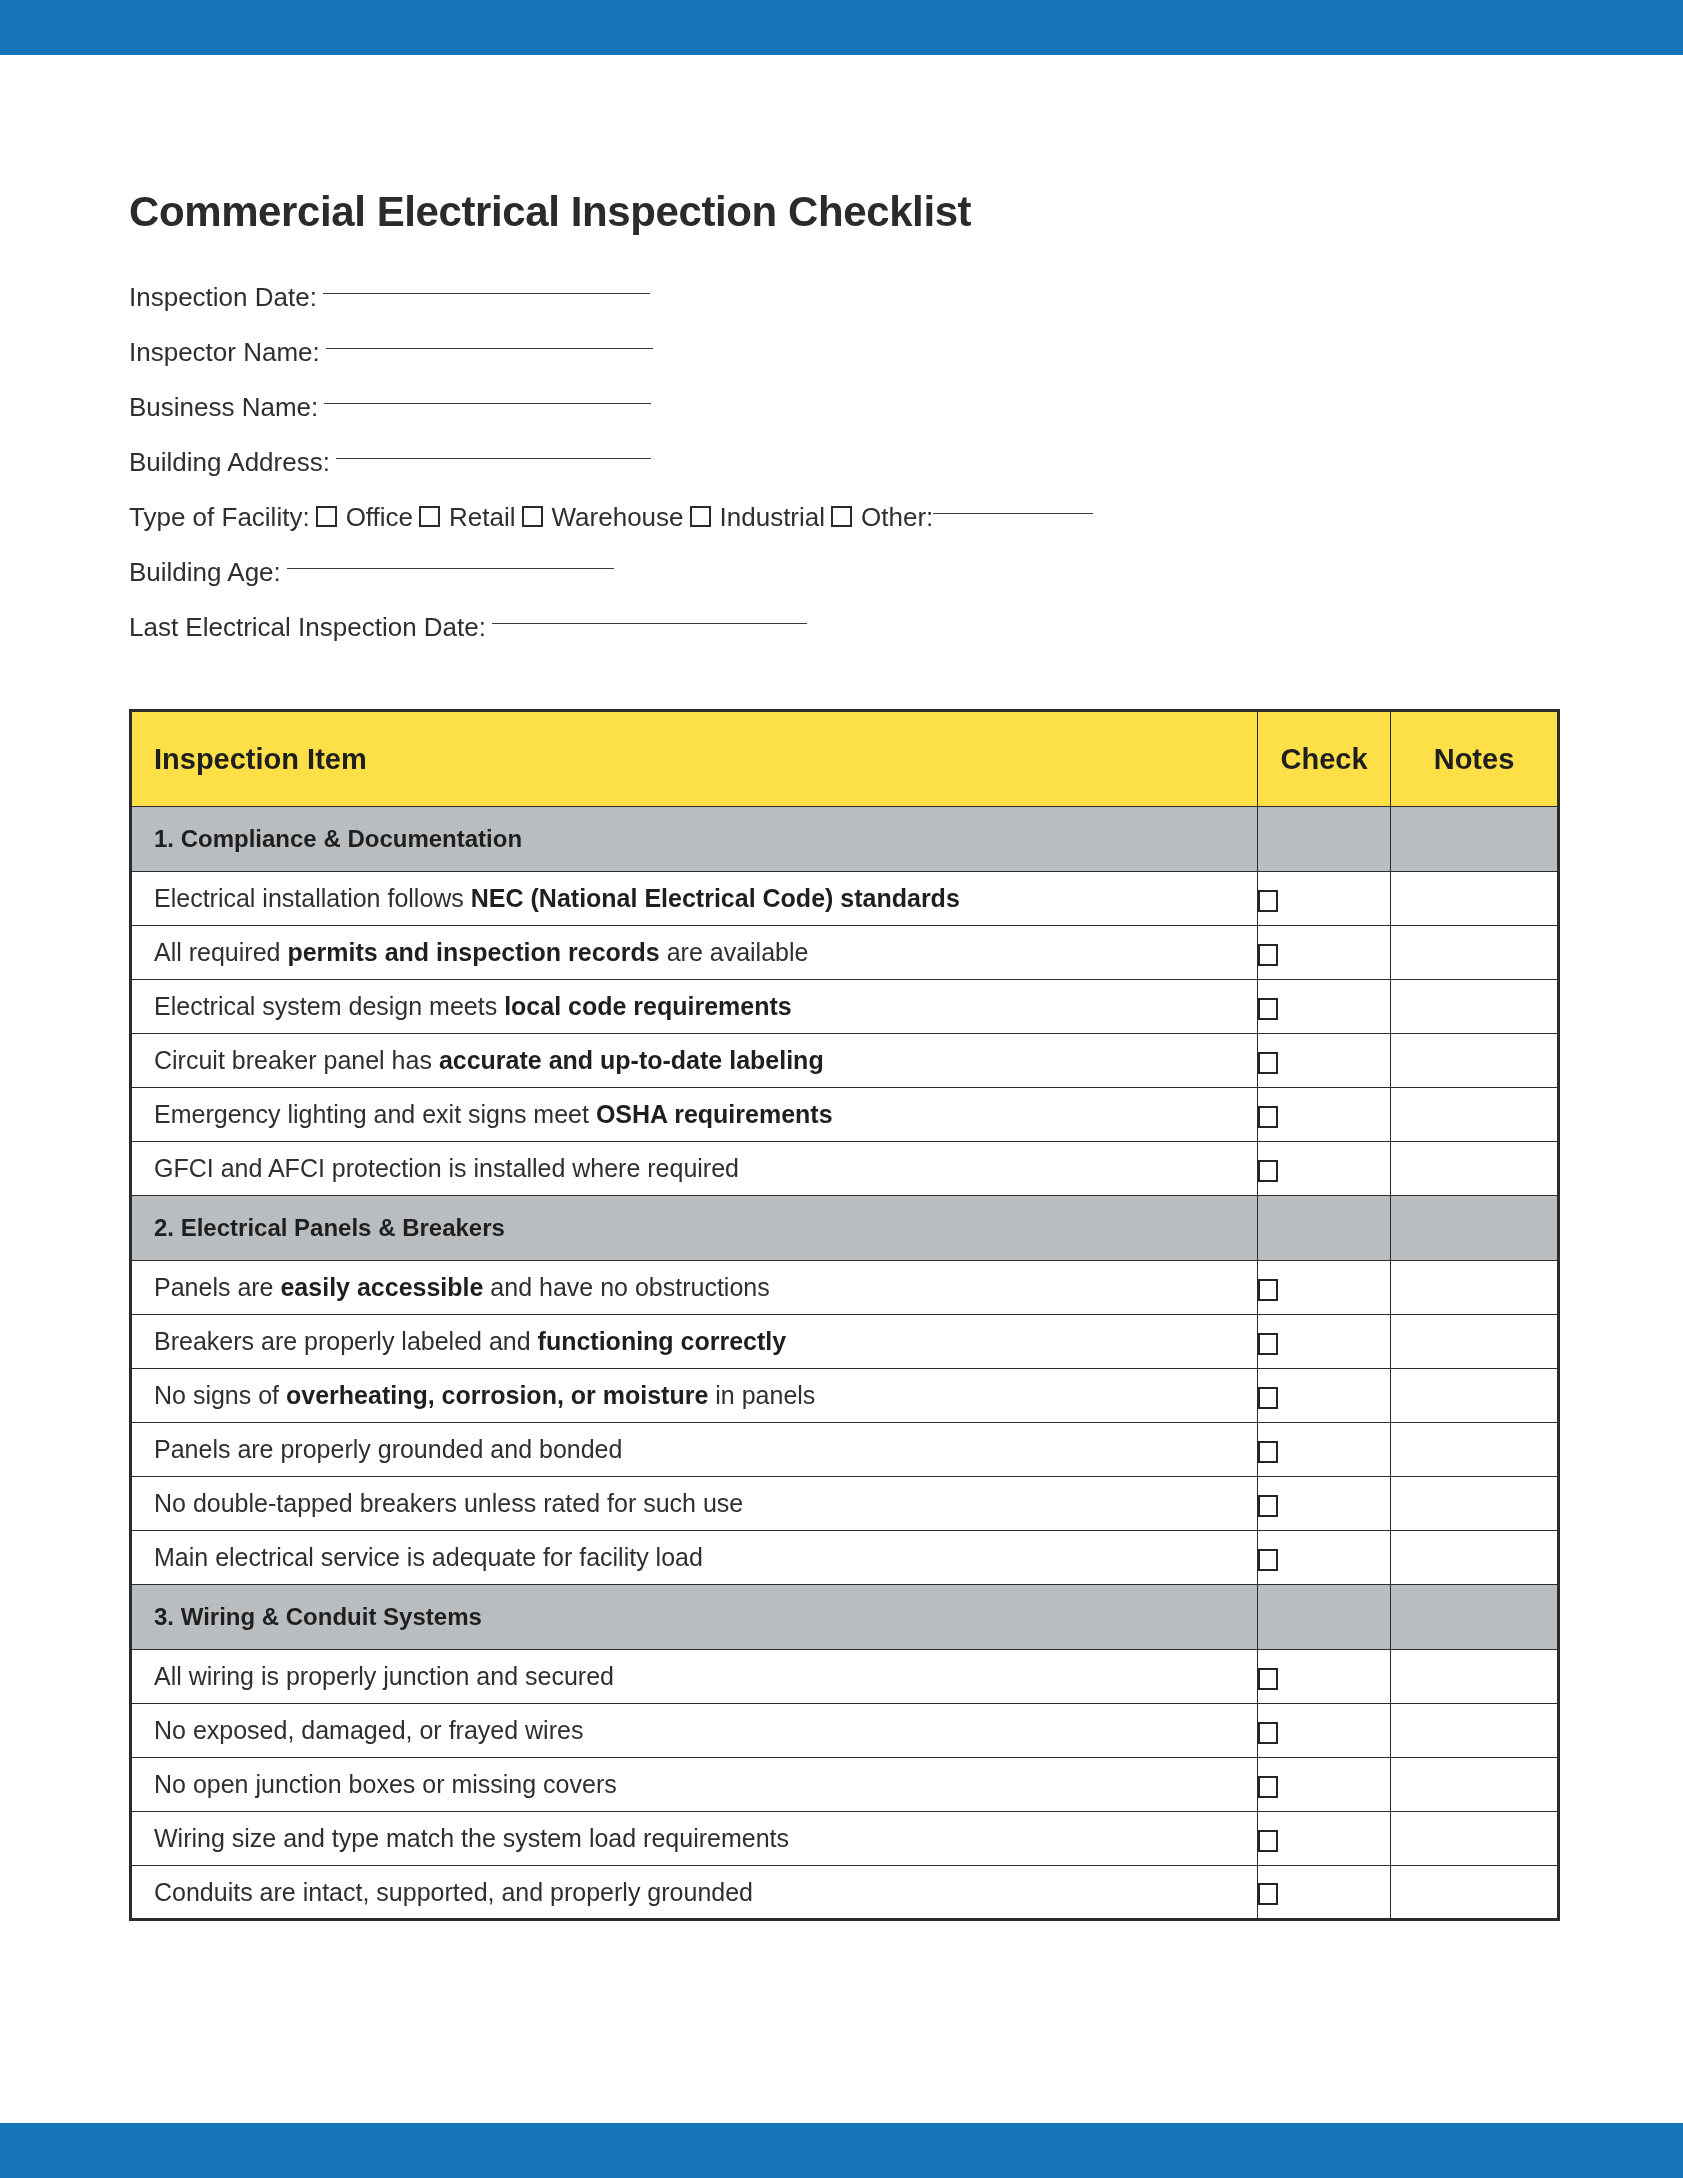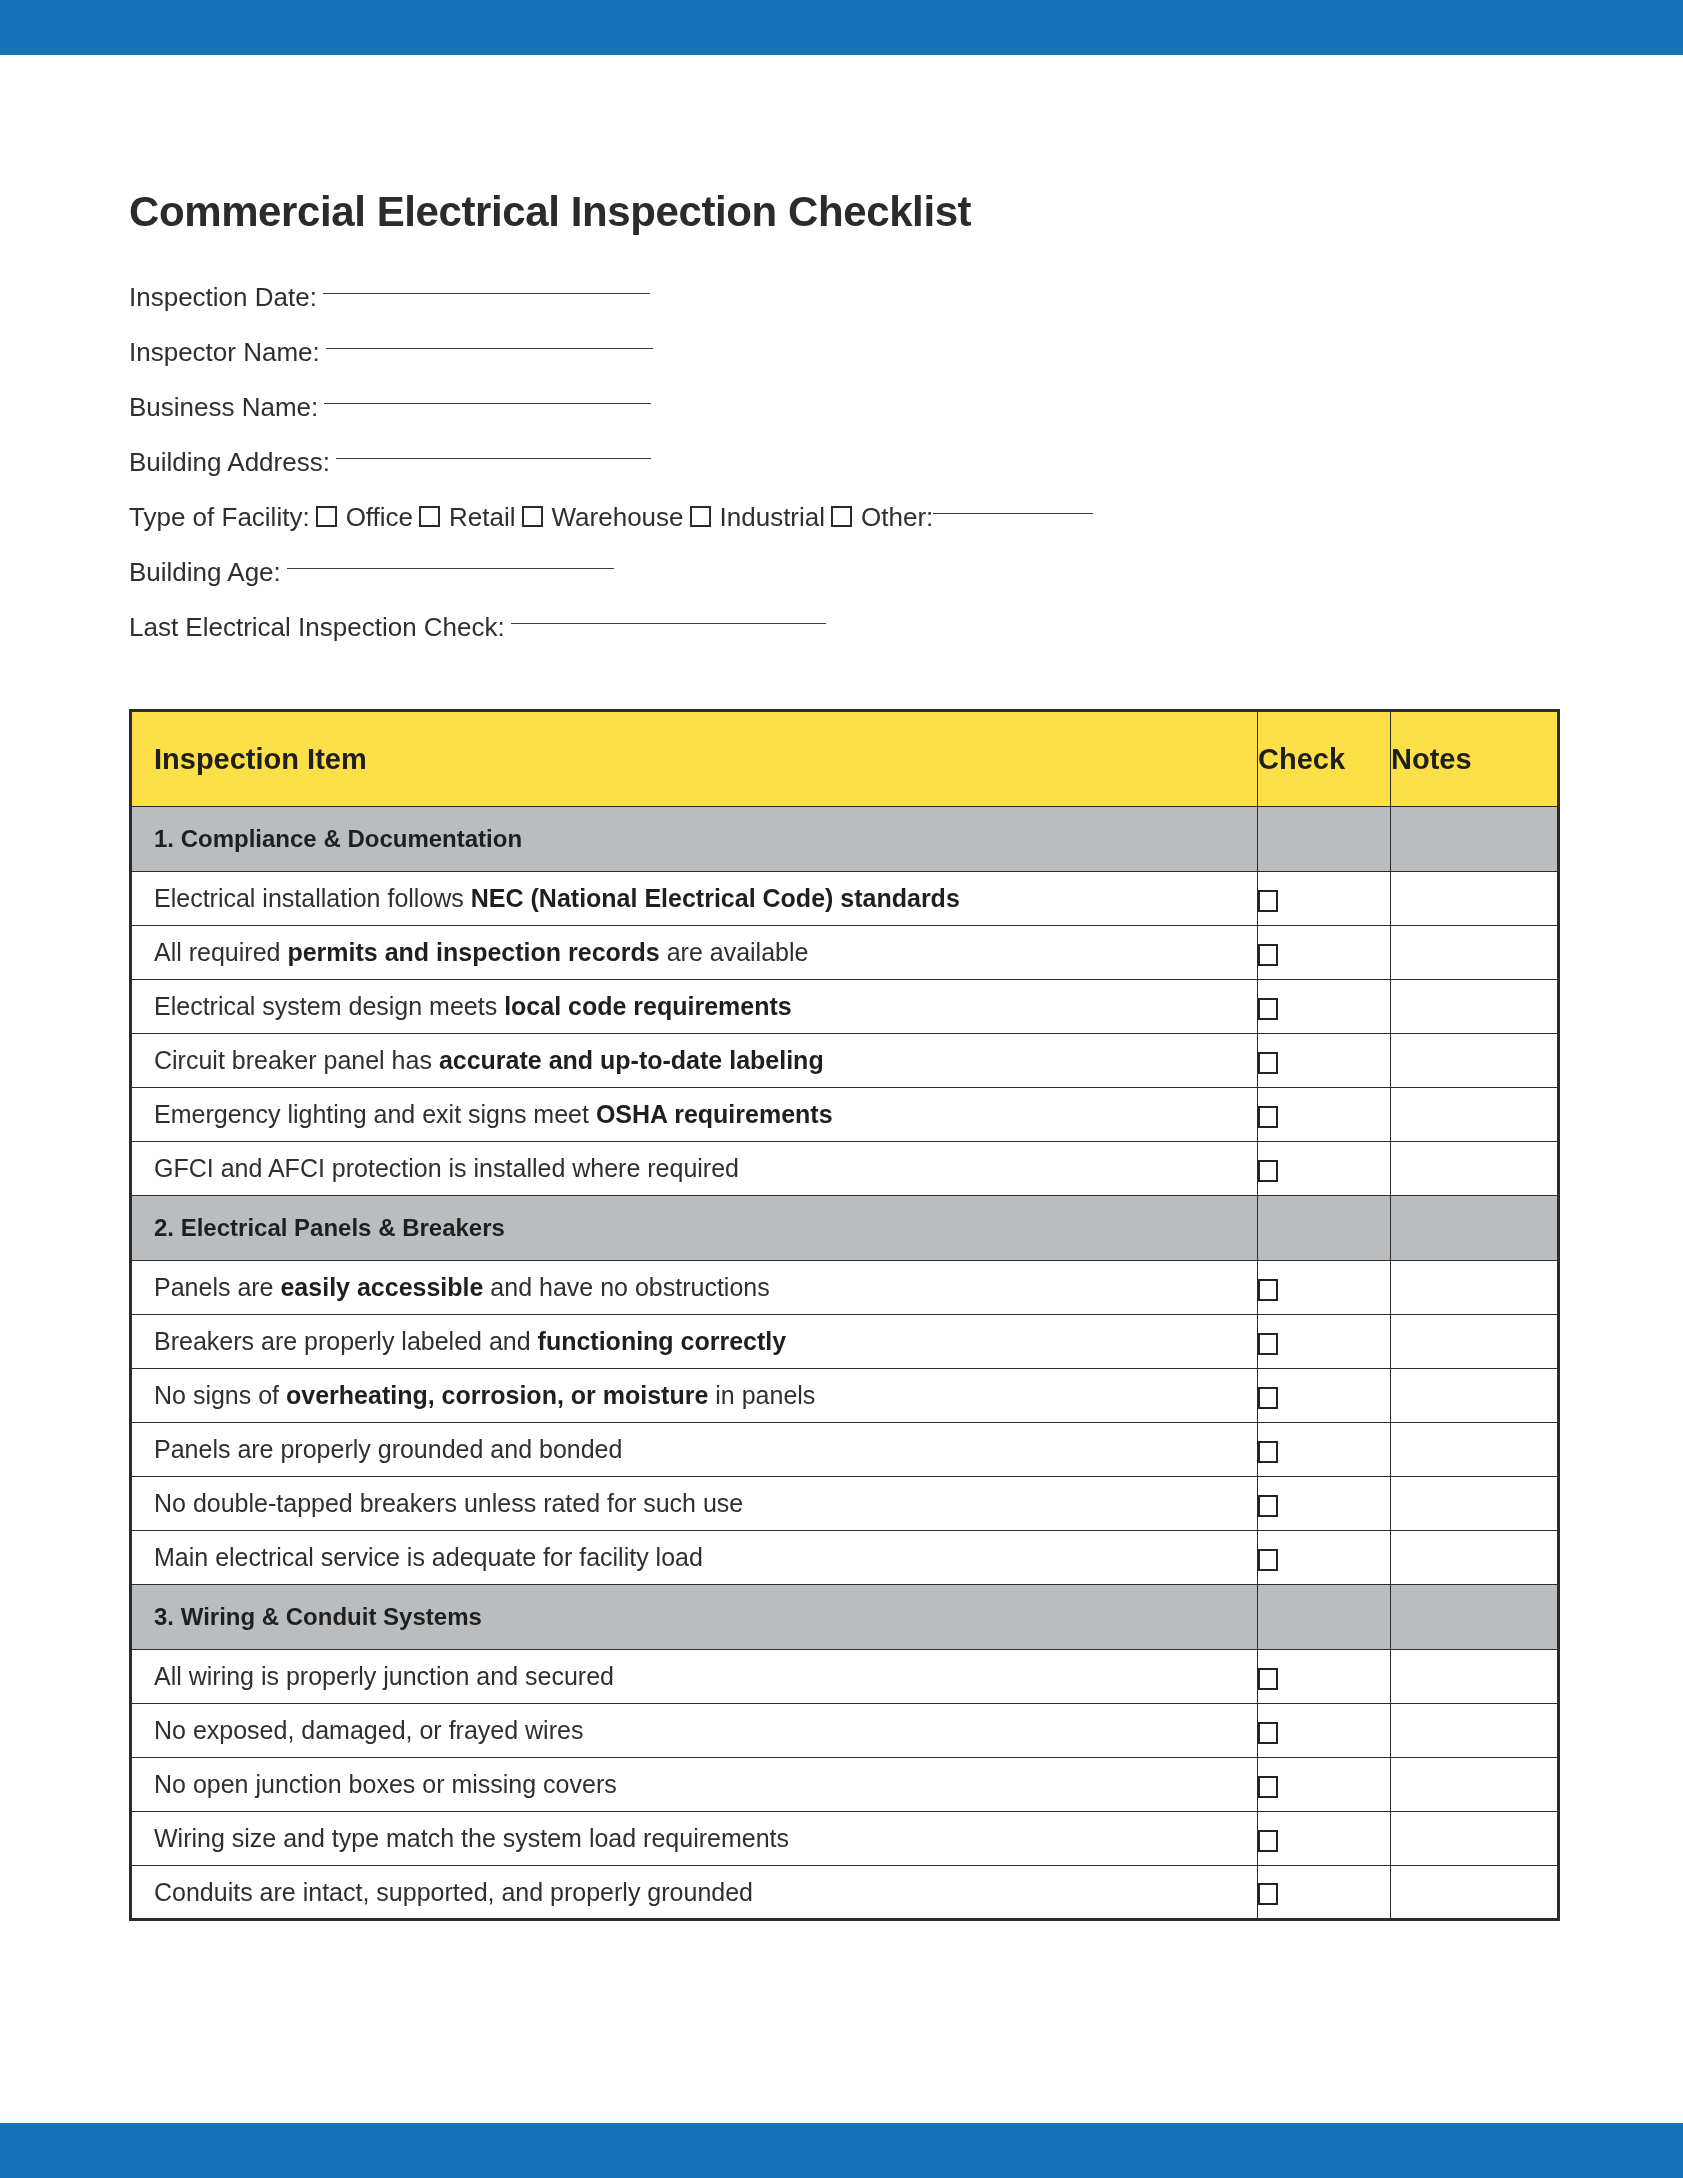--- a/index.html
+++ b/index.html
@@ -107,21 +107,21 @@
   col.c-check { width: 133px; }
   col.c-notes { width: 168px; }
 
   .hdr-row th {
     height: 96px;
     font-size: 29px;
     font-weight: bold;
     color: #1f1f1f;
     background: #fde047;
   }
-  .hdr-row th.ctr { padding: 0; }
+  .hdr-row th.ctr { text-align: center; padding: 0; }
 
   .sec-row td {
     height: 65px;
     background: #b9bdc0;
     font-size: 24px;
     font-weight: bold;
     color: #1f1f1f;
     margin-left: 32px;
   }
 
@@ -189,21 +189,21 @@
           <span class="fac-opt">Industrial </span>
           <span class="cb"></span>
           <span class="fac-opt">Other:</span>
           <span class="rule" style="width: 160px;"></span>
         </div>
         <div class="form-row">
           <span class="f-label">Building Age:</span>
           <span class="rule" style="width: 327px; margin-left: 6px;"></span>
         </div>
         <div class="form-row">
-          <span class="f-label">Last Electrical Inspection Check:</span>
+          <span class="f-label">Last Electrical Inspection Date:</span>
           <span class="rule" style="width: 315px; margin-left: 6px;"></span>
         </div>
       </div>
 
     <table class="tbl">
       <colgroup>
         <col class="c-item">
           <col class="c-check">
           <col class="c-notes">
       </colgroup>

